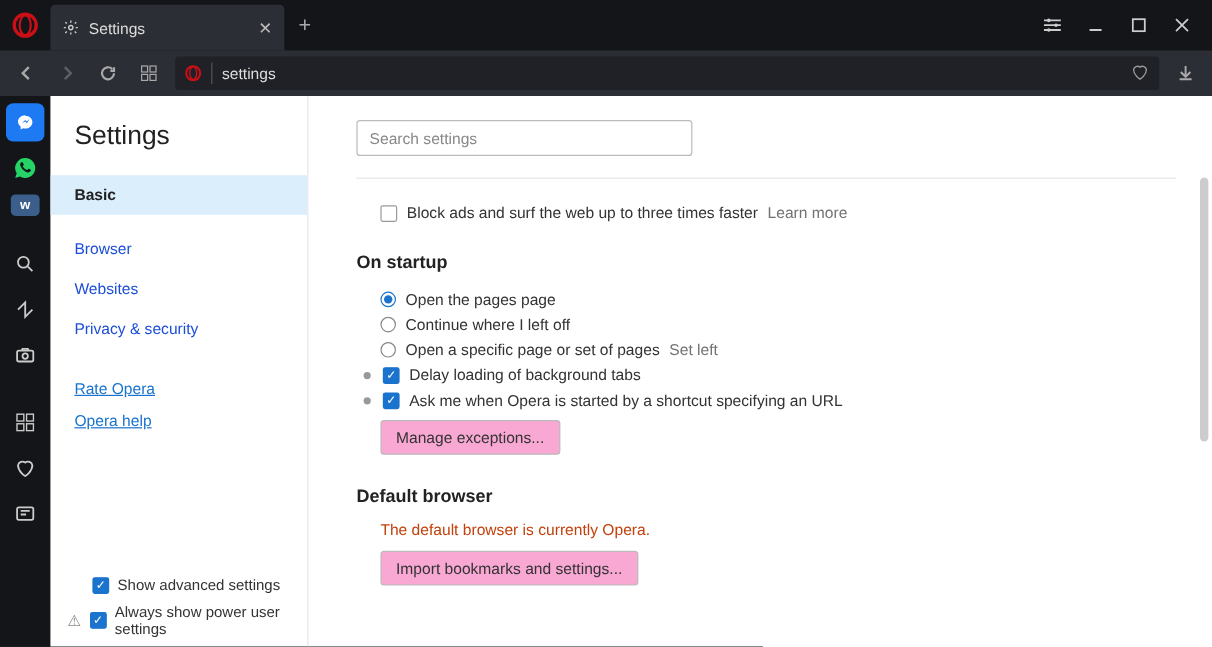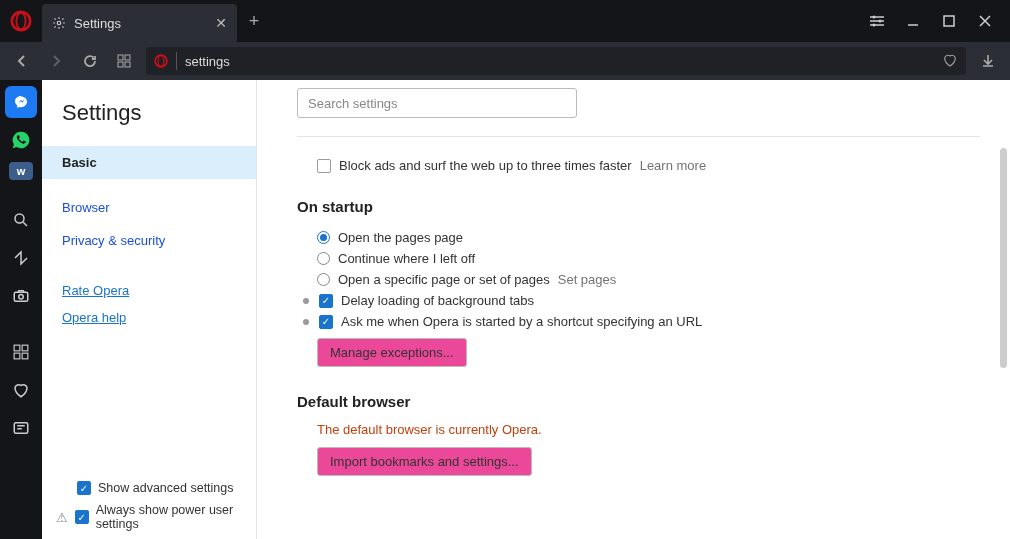--- a/index.html
+++ b/index.html
@@ -37,31 +37,31 @@
 .sidebar h1 { font-size: 22px; font-weight: 400; padding: 0 20px 20px; color: #222; }
 .nav-item { padding: 9px 20px; cursor: pointer; color: #1d4ed8; }
 .nav-item.active { background: #dbeefc; font-weight: 600; color: #222; }
 .nav-link { padding: 6px 20px; color: #1a73cc; text-decoration: underline; cursor: pointer; }
 .sidebar .spacer { flex: 1; }
 .adv-row { display: flex; align-items: center; gap: 7px; padding: 4px 14px; color: #333; font-size: 12.5px; }
 .adv-row .warn { color: #888; font-size: 13px; width: 14px; text-align: center; }
 .checkbox { width: 14px; height: 14px; border: 1.5px solid #1a73cc; border-radius: 2px; display: inline-flex; align-items: center; justify-content: center; background: #1a73cc; color: #fff; font-size: 10px; flex-shrink: 0; }
 .checkbox.empty { background: #fff; border-color: #999; }
 
-.main { flex: 1; overflow-y: auto; padding: 8px 30px 20px 40px; position: relative; }
+.main { flex: 1; overflow-y: auto; padding: 20px 30px 20px 40px; position: relative; }
 .search-box { width: 280px; height: 30px; border: 1px solid #bbb; border-radius: 3px; padding: 0 10px; font-size: 13px; color: #666; display: flex; align-items: center; }
 .divider { height: 1px; background: #e6e6e6; margin: 18px 0; }
 .section-title { font-size: 15px; font-weight: 600; color: #222; margin-bottom: 12px; }
 .opt-row { display: flex; align-items: center; gap: 8px; padding: 3px 0 3px 20px; font-size: 13px; color: #333; }
 .radio { width: 13px; height: 13px; border: 1.5px solid #888; border-radius: 50%; display: inline-flex; align-items: center; justify-content: center; flex-shrink: 0; }
 .radio.checked { border-color: #1a73cc; }
 .radio.checked::after { content: ""; width: 7px; height: 7px; background: #1a73cc; border-radius: 50%; }
 .bullet { width: 6px; height: 6px; background: #999; border-radius: 50%; margin-right: 2px; margin-left: -14px; flex-shrink: 0; }
 .link { color: #737373; cursor: pointer; }
-.btn { display: inline-block; border: 1px solid #bbb; border-radius: 3px; padding: 6px 12px; font-size: 13px; color: #333; background: #ec4899; cursor: pointer; margin-top: 6px; margin-left: 20px; }
+.btn { display: inline-block; border: 1px solid #bbb; border-radius: 3px; padding: 6px 12px; font-size: 13px; color: #333; background: #f9a8d4; cursor: pointer; margin-top: 6px; margin-left: 20px; }
 .main-note { font-size: 13px; color: #c2410c; padding-left: 20px; margin-bottom: 4px; }
 
 .scrollbar-track { position: absolute; right: 3px; top: 68px; width: 7px; height: 220px; background: #ccc; border-radius: 4px; }
 </style>
 </head>
 <body>
 
 <div class="titlebar">
   <div class="opera-logo">
     <svg viewBox="0 0 24 24">
@@ -202,20 +202,21 @@
         </svg>
       </div>
   </div>
 
   <div class="content-pane">
     <div class="sidebar">
       <h1>Settings</h1>
       <div class="nav-item active">Basic</div>
       <div style="height:12px"></div>
       <div class="nav-item">Browser</div>
+      <div class="nav-item">Websites</div>
       <div class="nav-item">Privacy &amp; security</div>
       <div style="height:20px"></div>
       <div class="nav-link">Rate Opera</div>
       <div class="nav-link">Opera help</div>
       <div class="spacer"></div>
       <div class="adv-row">
         <span style="width:14px"></span>
         <span class="checkbox">✓</span>
         <span>Show advanced settings</span>
       </div>
@@ -244,21 +245,21 @@
         <span class="radio checked"></span>
         <span>Open the pages page</span>
       </div>
       <div class="opt-row">
         <span class="radio"></span>
         <span>Continue where I left off</span>
       </div>
       <div class="opt-row">
         <span class="radio"></span>
         <span>Open a specific page or set of pages</span>
-        <span class="link">Set pages</span>
+        <span class="link">Set left</span>
       </div>
       <div class="opt-row">
         <span class="bullet"></span>
         <span class="checkbox">✓</span>
         <span>Delay loading of background tabs</span>
       </div>
       <div class="opt-row">
         <span class="bullet"></span>
         <span class="checkbox">✓</span>
         <span>Ask me when Opera is started by a shortcut specifying an URL</span>

